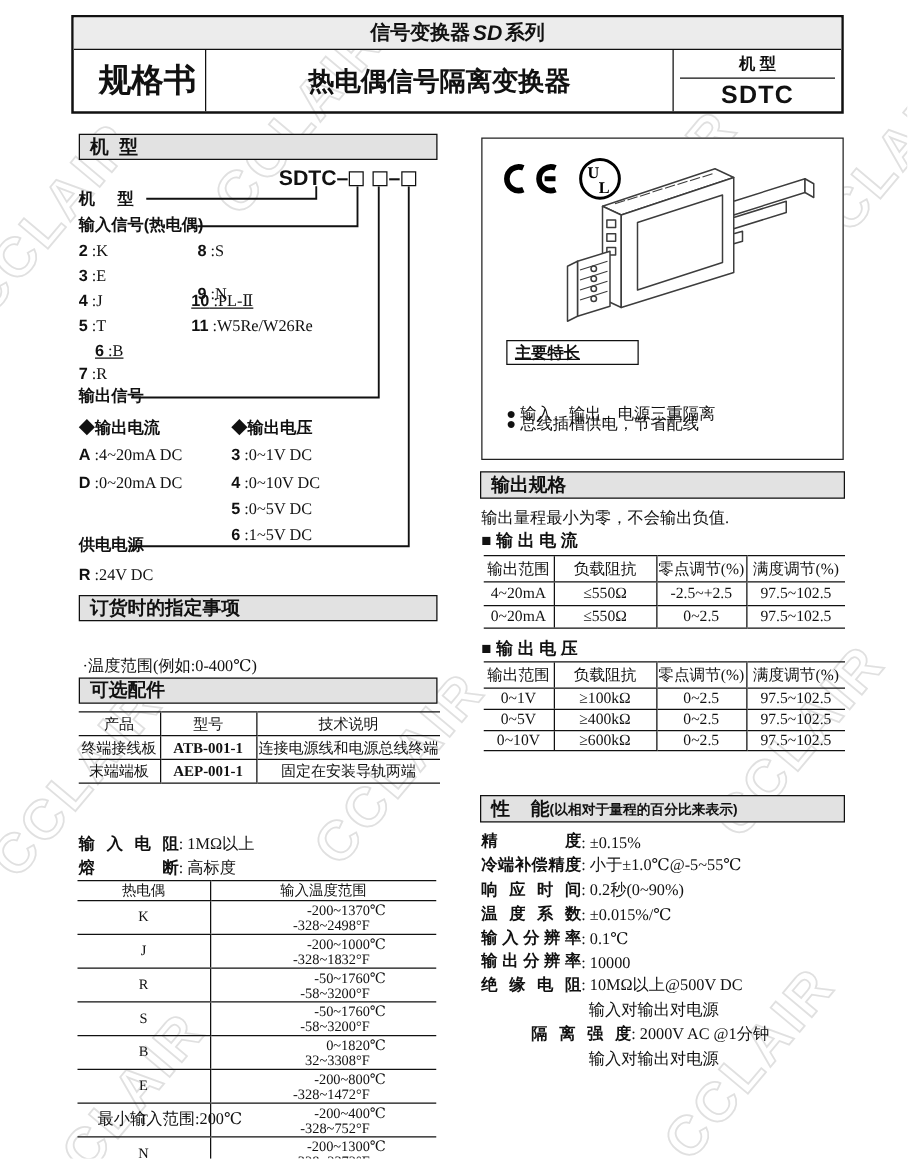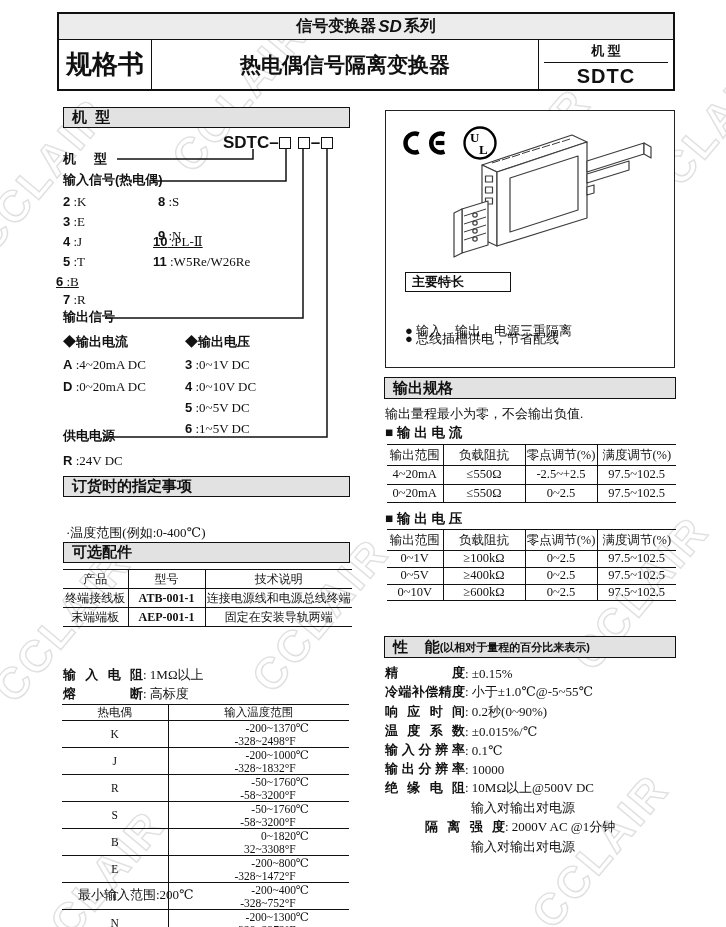--- a/index.html
+++ b/index.html
@@ -8,21 +8,21 @@
   .abs{position:absolute;}
   .content{position:absolute;inset:0;z-index:1;}
   
   .wm{position:absolute;z-index:0;font:700 44px "Liberation Sans",sans-serif;letter-spacing:3px;
       color:transparent;-webkit-text-stroke:1.4px #e0e0e0;transform:rotate(-50deg);white-space:nowrap;}
   
   .hh{position:absolute;left:57px;top:12px;width:618px;height:79px;border:2px solid #111;box-sizing:border-box;}
   .hh-row1{height:25px;border-bottom:1.5px solid #111;background:#ececec;display:flex;align-items:center;justify-content:center;
            font:700 16px "Liberation Sans",sans-serif;}
   .hh-row1 .sd{font-style:italic;font-size:17px;margin:0 2px;}
-  .hh-row2{display:flex;height:49px;}
+  .hh-row2{display:flex;height:49px;padding-left:13px;}
   .hh-doc{width:93px;border-right:1.5px solid #111;display:flex;align-items:center;justify-content:center;
           font:700 26px "Liberation Sans",sans-serif;box-sizing:border-box;}
   .hh-title{flex:1;border-right:1.5px solid #111;display:flex;align-items:center;justify-content:center;
             font:700 21px "Liberation Sans",sans-serif;box-sizing:border-box;}
   .hh-model{width:134px;display:flex;flex-direction:column;box-sizing:border-box;}
   .hh-model-label{height:22px;display:flex;align-items:center;justify-content:center;font:700 13px "Liberation Sans",sans-serif;white-space:pre;}
   .hh-model-line{border-top:1.5px solid #111;margin:0 5px;}
   .hh-model-value{flex:1;display:flex;align-items:center;justify-content:center;font:700 20px "Liberation Sans",sans-serif;letter-spacing:1px;}
   
   .hdrbox{position:absolute;background:#e2e2e2;border:1.5px solid #111;box-sizing:border-box;
@@ -120,21 +120,21 @@
         <span class="sq"></span>
     </div>
 
     <div class="abs blab" style="left:63px;top:150px;">机     型</div>
     <div class="abs blab" style="left:63px;top:171px;">输入信号(热电偶)</div>
 
     <div class="abs opt" style="left:63px;top:192px;"><span class="code">2</span><span class="val"> :K</span></div>
     <div class="abs opt" style="left:63px;top:212px;"><span class="code">3</span><span class="val"> :E</span></div>
     <div class="abs opt" style="left:63px;top:232px;"><span class="code">4</span><span class="val"> :J</span></div>
     <div class="abs opt" style="left:63px;top:252px;"><span class="code">5</span><span class="val"> :T</span></div>
-    <div class="abs opt" style="left:56px;top:272px;text-decoration:underline;"><span class="code">6</span><span class="val"> :B</span></div>
+    <div class="abs opt" style="left:76px;top:272px;text-decoration:underline;"><span class="code">6</span><span class="val"> :B</span></div>
     <div class="abs opt" style="left:63px;top:290px;"><span class="code">7</span><span class="val"> :R</span></div>
 
     <div class="abs opt" style="left:158px;top:192px;"><span class="code">8</span><span class="val"> :S</span></div>
     <div class="abs opt" style="left:158px;top:226px;"><span class="code">9</span><span class="val"> :N</span></div>
     <div class="abs opt" style="left:153px;top:232px;text-decoration:underline;"><span class="code">10</span><span class="val"> :PL-Ⅱ</span></div>
     <div class="abs opt" style="left:153px;top:252px;"><span class="code">11</span><span class="val"> :W5Re/W26Re</span></div>
 
     <div class="abs blab" style="left:63px;top:308px;">输出信号</div>
 
     <div class="abs blab" style="left:63px;top:333px;">◆输出电流</div>
@@ -282,21 +282,21 @@
             <path d="M16,113 L38,106"></path>
               <path d="M16,121 L38,114"></path>
           </g>
           <circle cx="27" cy="96" r="2.2"></circle>
             <circle cx="27" cy="104" r="2.2"></circle>
           <circle cx="27" cy="112" r="2.2"></circle>
             <circle cx="27" cy="120" r="2.2"></circle>
         </g>
       </svg>
 
-      <div class="featbox" style="left:19px;top:161px;width:106px;height:20px;">主要特长</div>
+      <div class="featbox" style="left:19px;top:161px;width:106px;height:20px;text-decoration:underline;">主要特长</div>
       <div class="abs featline" style="left:19px;top:211px;">● 输入、输出、电源三重隔离</div>
       <div class="abs featline" style="left:19px;top:219px;">● 总线插槽供电，节省配线</div>
     </div>
 
     <div class="hdrbox" style="left:384px;top:377px;width:292px;height:22px;">输出规格</div>
     <div class="abs pline" style="left:385px;top:405px;">输出量程最小为零，不会输出负值.</div>
     <div class="abs sqlbl" style="left:385px;top:424px;">■ 输 出 电 流</div>
 
     <table class="outt abs" style="left:387px;top:444px;">
       <colgroup>

